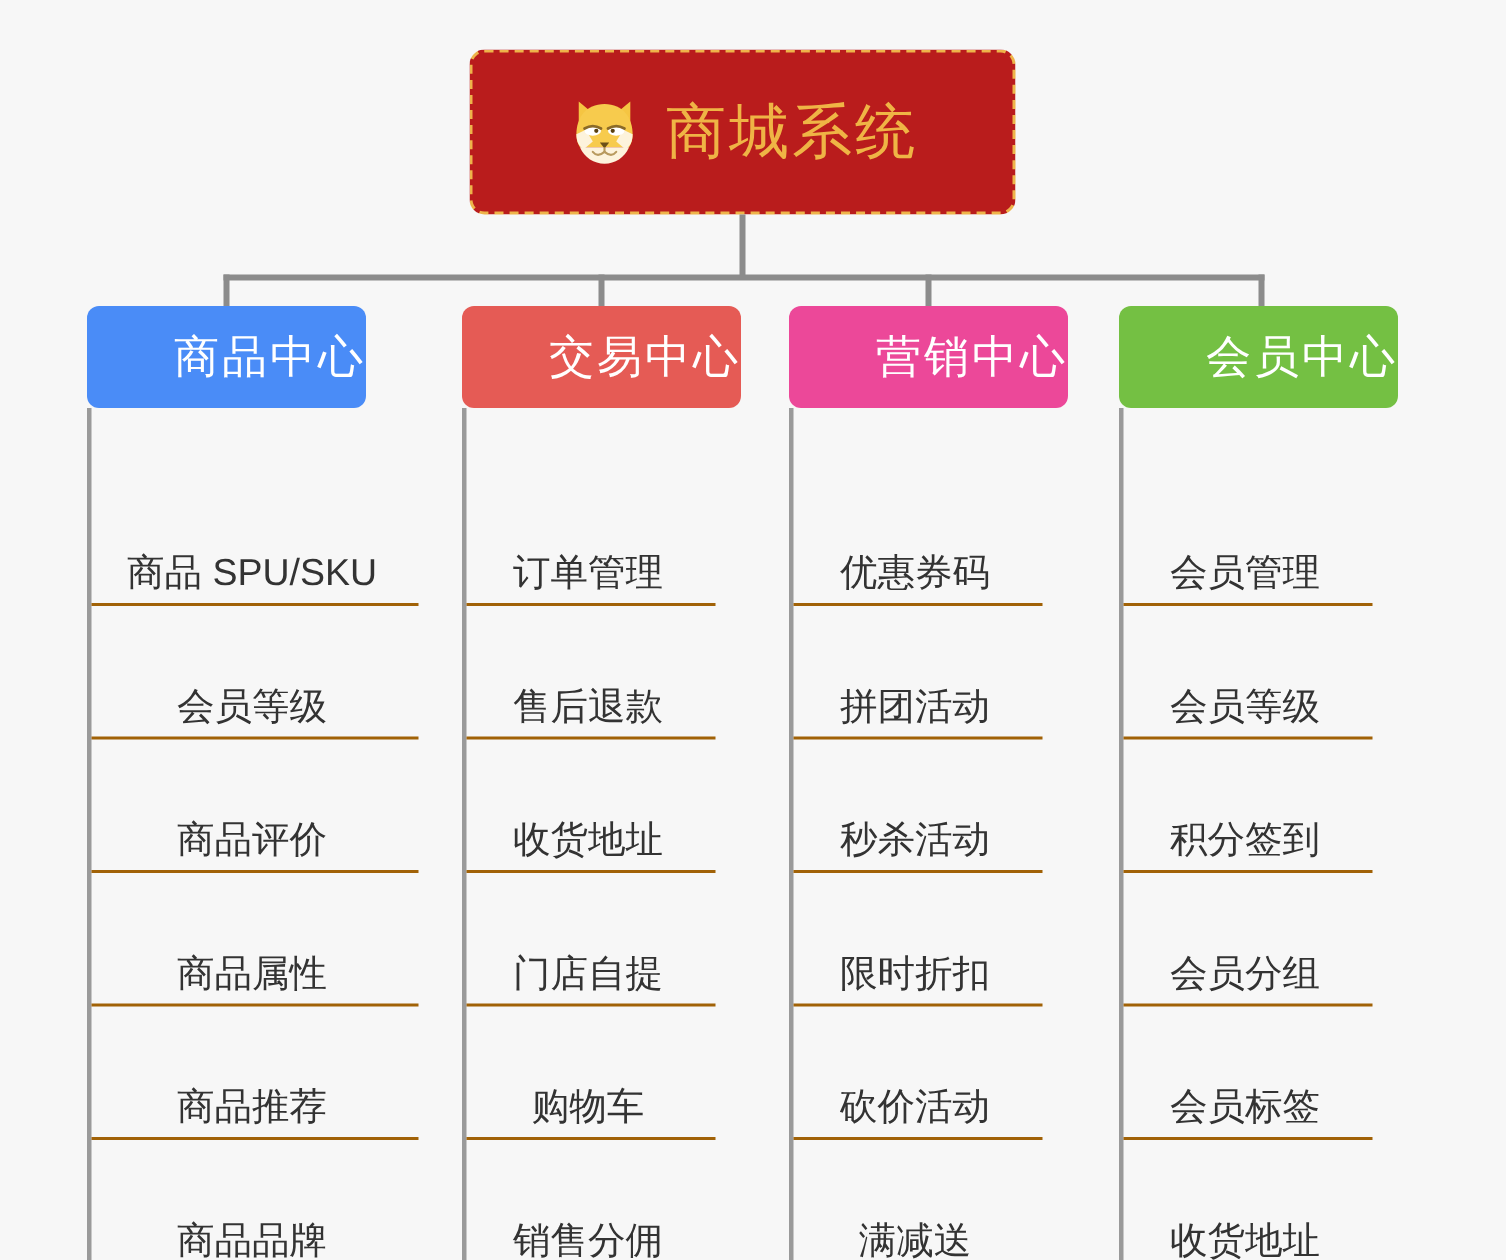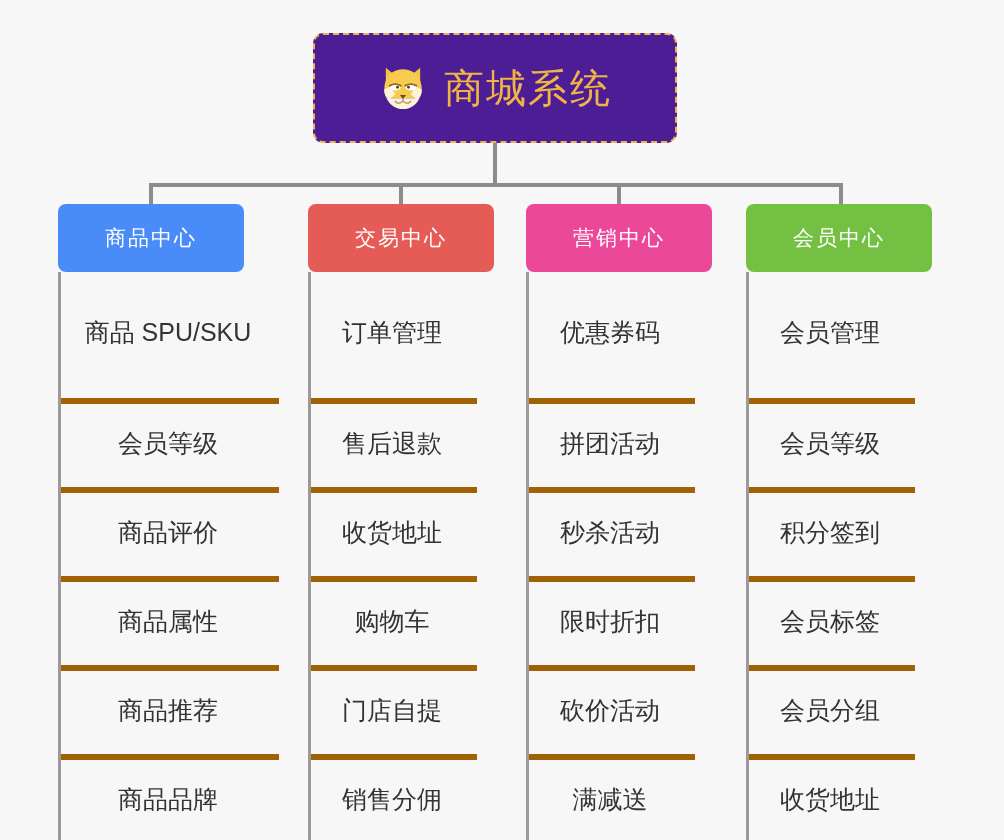--- a/index.html
+++ b/index.html
@@ -23,21 +23,21 @@
   }
 
   
   .root-node {
     position: absolute;
     left: 313px;
     top: 33px;
     width: 364px;
     height: 110px;
     box-sizing: border-box;
-    background: #4c1d95;
+    background: #b91c1c;
     border: 2px dashed #eeb44a;
     border-radius: 10px;
     display: flex;
     align-items: center;
     justify-content: center;
     gap: 16px;
   }
   .root-icon {
     width: 50px;
     height: 50px;
@@ -69,43 +69,43 @@
   .col-1 { left: 58px;  }
   .col-2 { left: 308px; }
   .col-3 { left: 526px; }
   .col-4 { left: 746px; }
 
   .cat-header {
     height: 68px;
     border-radius: 8px;
     display: flex;
     align-items: center;
-    justify-content: center;
+    justify-content: flex-end;
     color: #ffffff;
-    font-size: 21px;
+    font-size: 30px;
     letter-spacing: 2px;
     white-space: nowrap;
     box-sizing: border-box;
   }
 
   .leaf-list {
     margin: 0;
     padding: 0;
     list-style: none;
     position: relative;
     border-left: 3px solid #9a9a9a;
     margin-top: 0;
   }
 
   .leaf-item {
     height: 89px;
     box-sizing: border-box;
-    border-bottom: 6px solid #a16207;
+    border-bottom: 2px solid #a16207;
     display: flex;
-    align-items: center;
+    align-items: flex-end;
     justify-content: center;
     padding-bottom: 4px;
     padding-left: 6px;
     padding-right: 10px;
   }
   .leaf-item:first-child {
     height: 132px;
   }
   .leaf-label {
     font-size: 25px;
@@ -197,24 +197,24 @@
       <li class="leaf-item">
           <span class="leaf-label">订单管理</span>
         </li>
       <li class="leaf-item">
           <span class="leaf-label">售后退款</span>
         </li>
       <li class="leaf-item">
           <span class="leaf-label">收货地址</span>
         </li>
       <li class="leaf-item">
+          <span class="leaf-label">门店自提</span>
+        </li>
+      <li class="leaf-item">
           <span class="leaf-label">购物车</span>
-        </li>
-      <li class="leaf-item">
-          <span class="leaf-label">门店自提</span>
         </li>
       <li class="leaf-item">
           <span class="leaf-label">销售分佣</span>
         </li>
     </ul>
   </div>
 
   <div class="column col-3">
     <div class="cat-header" style="background:#ec4899;">
       <span>营销中心</span>
@@ -249,24 +249,24 @@
       <li class="leaf-item">
           <span class="leaf-label">会员管理</span>
         </li>
       <li class="leaf-item">
           <span class="leaf-label">会员等级</span>
         </li>
       <li class="leaf-item">
           <span class="leaf-label">积分签到</span>
         </li>
       <li class="leaf-item">
+          <span class="leaf-label">会员分组</span>
+        </li>
+      <li class="leaf-item">
           <span class="leaf-label">会员标签</span>
         </li>
       <li class="leaf-item">
-          <span class="leaf-label">会员分组</span>
-        </li>
-      <li class="leaf-item">
           <span class="leaf-label">收货地址</span>
         </li>
     </ul>
   </div>
 
 </div>
 
 </body></html>

